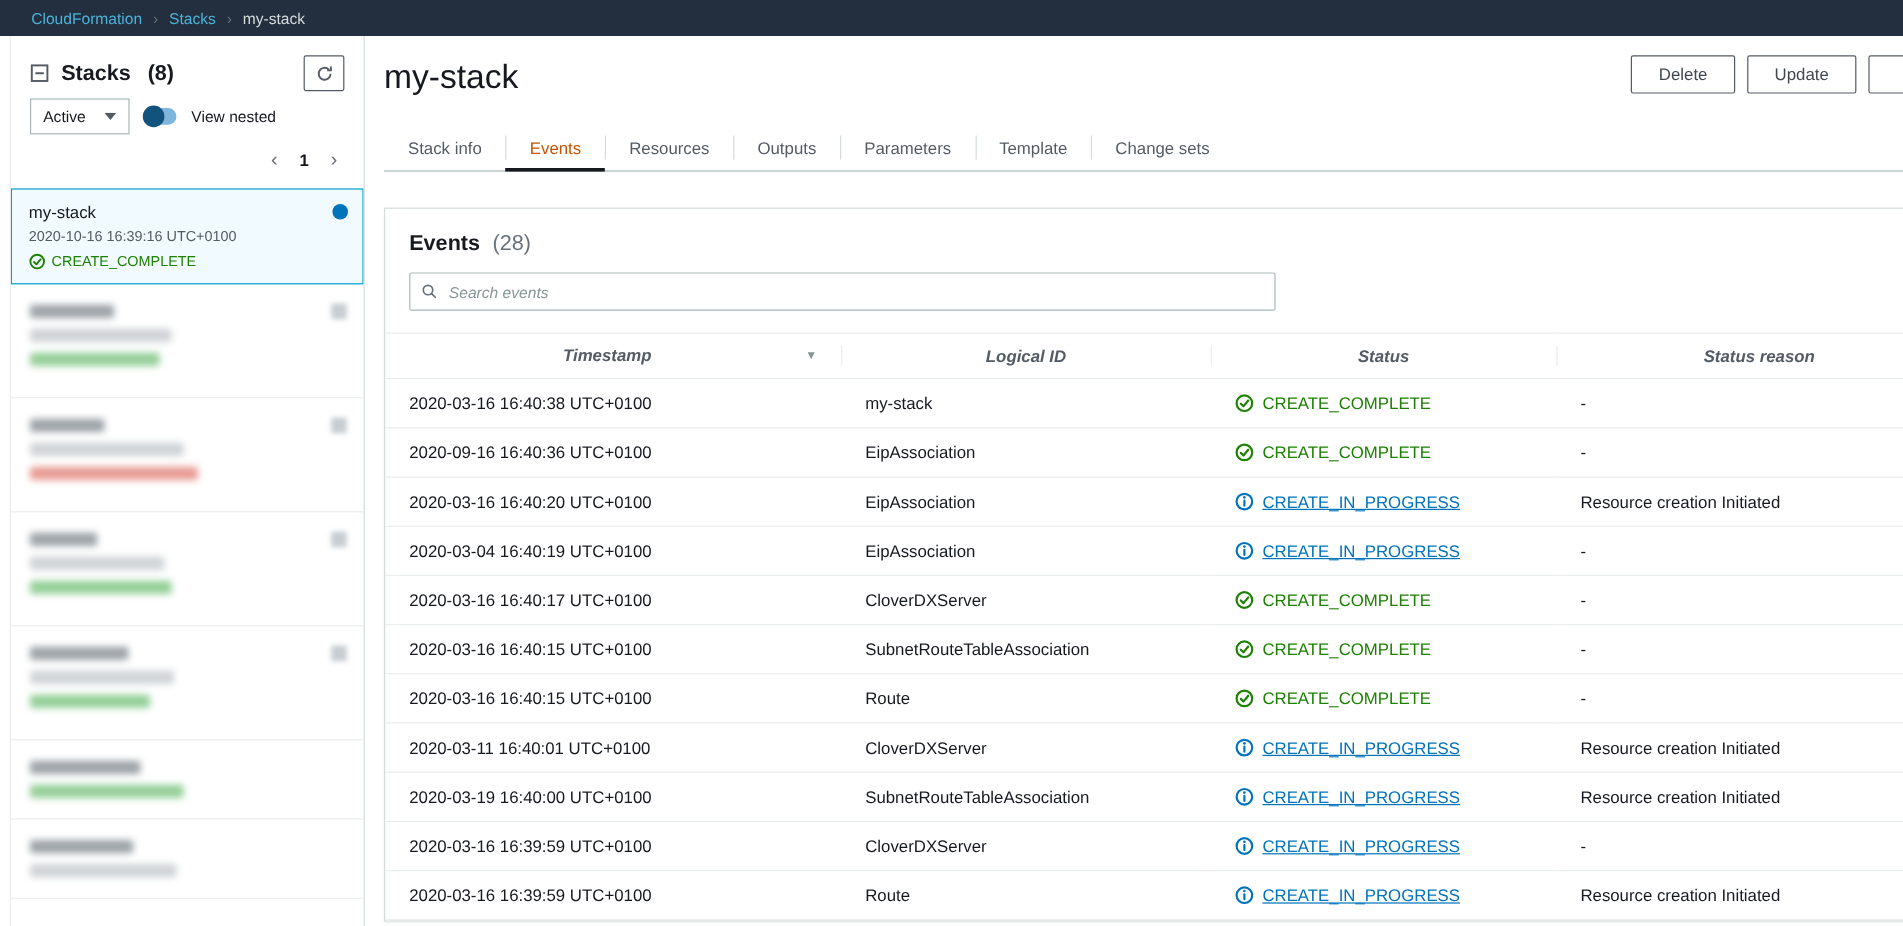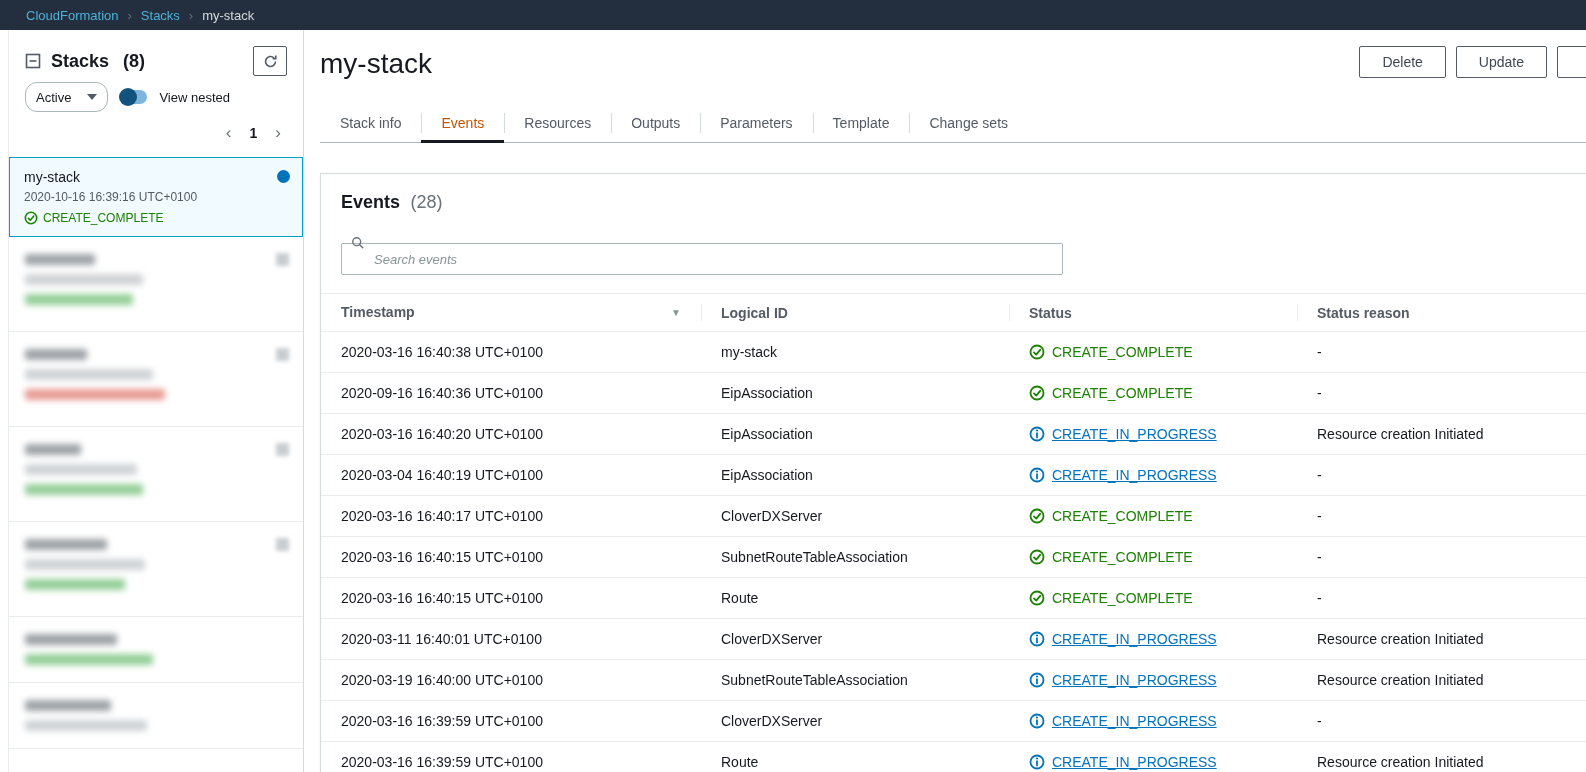--- a/index.html
+++ b/index.html
@@ -24,21 +24,21 @@
   .sb-title { font-size: 18px; font-weight: bold; margin: 0; }
   .sb-count { font-size: 18px; font-weight: bold; color: #16191f; margin-left: 4px; }
   .refresh-btn { margin-left: auto; width: 34px; height: 30px; border: 1px solid #545b64;
     border-radius: 2px; background: #fff; display: flex; align-items: center; justify-content: center; cursor: pointer; }
   .filter-box { margin: 8px 16px 12px; position: relative; }
   .filter-box .mag { position: absolute; left: 9px; top: 8px; }
   .filter-input { width: 100%; height: 30px; border: 1px solid #aab7b8; border-radius: 2px;
     padding: 0 8px 0 30px; font-size: 13px; font-family: inherit; color: #16191f; }
   .filter-input::placeholder { font-style: italic; color: #879596; }
   .filter-row { margin: 0 16px; display: flex; align-items: center; gap: 12px; }
-  .select-btn { height: 30px; border: 1px solid #aab7b8; border-radius: 12px; background: #fff;
+  .select-btn { height: 30px; border: 1px solid #aab7b8; border-radius: 0; background: #fff;
     display: flex; align-items: center; gap: 16px; padding: 0 10px; font-size: 13px;
     font-family: inherit; color: #16191f; cursor: pointer; }
   .toggle { width: 27px; height: 14px; border-radius: 8px; background: #7eb6dd;
     position: relative; flex: 0 0 27px; cursor: pointer; }
   .toggle-knob { position: absolute; left: -1px; top: -2px; width: 18px; height: 18px;
     border-radius: 50%; background: #12537e; }
   .toggle-label { font-size: 13px; }
   .pagination { display: flex; justify-content: flex-end; align-items: center; gap: 18px;
     padding: 12px 22px 8px; font-size: 15px; color: #879596; }
   .pg-btn { background: none; border: none; padding: 0; font-size: 17px; color: #687078;
@@ -76,26 +76,26 @@
   .tab.active::after { content: ''; position: absolute; left: 0; right: 0; bottom: -1px;
     height: 3px; background: #16191f; }
   .events-card { margin-top: 30px; margin-right: -50px; border: 1px solid #d5dbdb;
     background: #fff; box-shadow: 0 1px 2px rgba(0,0,0,0.06); }
   .card-header { padding: 18px 20px 12px; }
   .card-title { font-size: 18px; font-weight: bold; }
   .card-count { font-size: 18px; color: #687078; margin-left: 6px; }
   .search-row { padding: 2px 20px 18px; position: relative; }
   .search-row .mag { position: absolute; left: 30px; top: 11px; }
   .events-search { width: 722px; height: 32px; border: 1px solid #aab7b8; border-radius: 2px;
-    padding: 0 8px 0 32px; font-size: 13px; font-family: inherit; color: #16191f; margin-top: 16px; }
+    padding: 0 8px 0 32px; font-size: 13px; font-family: inherit; color: #16191f; }
   .events-search::placeholder { font-style: italic; color: #879596; }
   table { width: 100%; border-collapse: collapse; font-size: 14px; }
-  th { text-align: left; font-weight: bold; color: #545b64; font-size: 14px;
+  th { text-align: center; font-weight: bold; color: #545b64; font-size: 14px;
     padding: 10px 20px; border-top: 1px solid #eaeded; border-bottom: 1px solid #eaeded;
-    position: relative; cursor: pointer; }
+    position: relative; cursor: pointer; font-style: italic; }
   th:not(:first-child)::before { content: ''; position: absolute; left: 0; top: 10px; bottom: 10px;
     width: 1px; background: #eaeded; }
   .th-ts { width: 380px; } .th-lid { width: 308px; } .th-st { width: 288px; }
   .sort-icon { float: right; color: #879596; font-size: 10px; line-height: 17px; }
   td { padding: 12px 20px; border-bottom: 1px solid #eaeded; color: #16191f; }
   .td-status { display: flex; align-items: center; gap: 7px; }
   tr.complete .td-status { color: #1d8102; }
   tr.in_progress .td-status { color: #0073bb; }
   tr.in_progress .status-label { text-decoration: underline; cursor: pointer; }
   .sicon { display: inline-flex; }

